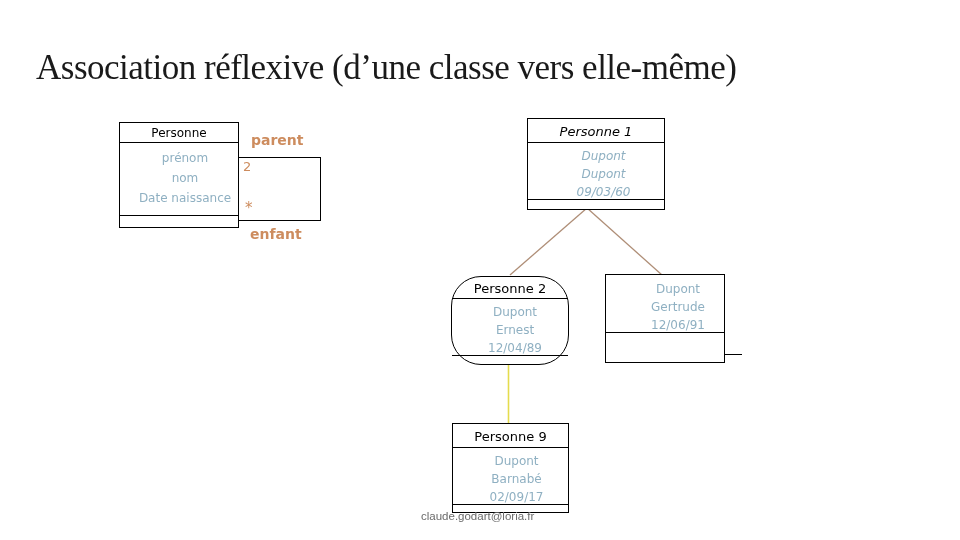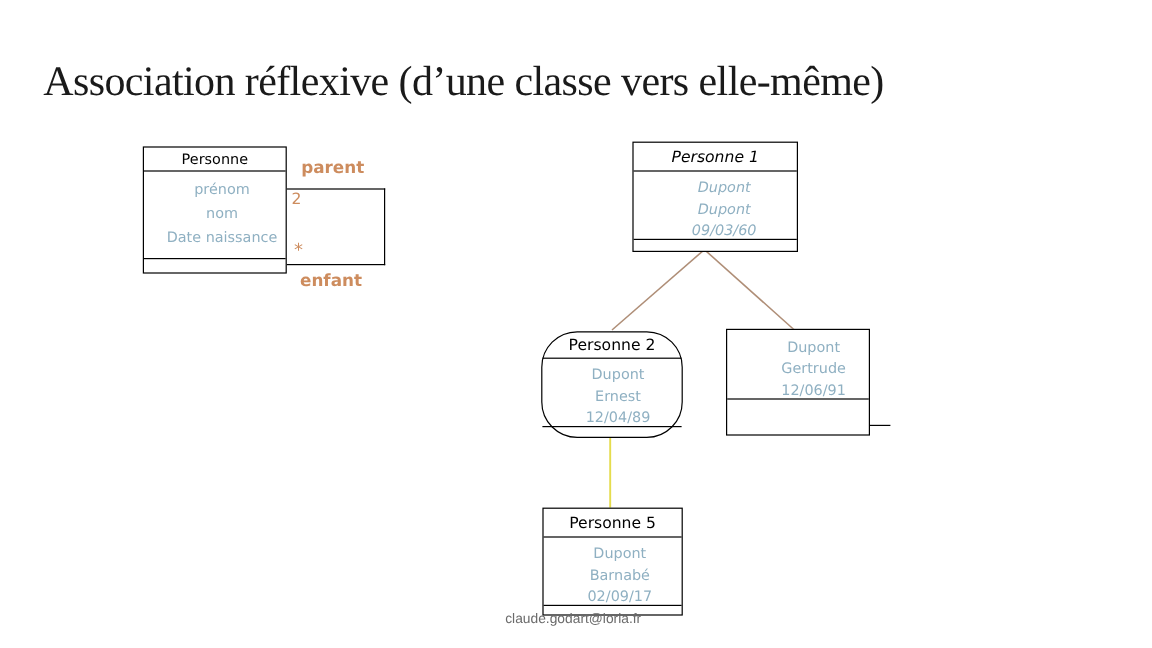--- a/index.html
+++ b/index.html
@@ -92,21 +92,21 @@
   <div class="ubox obox" style="left:605px;top:274px;width:120px;height:89px;">
     <div class="ba" style="height:58px;padding:5px 0 0 26px;">
       <div>Dupont</div>
       <div>Gertrude</div>
       <div>12/06/91</div>
     </div>
     <div class="bf"></div>
   </div>
 
   <div class="ubox obox" style="left:452px;top:423px;width:117px;height:90px;">
-    <div class="bt" style="height:24px;padding-top:5px;">Personne 5</div>
+    <div class="bt" style="height:24px;padding-top:5px;">Personne 9</div>
     <div class="ba" style="height:57px;padding:4px 0 0 12px;">
       <div>Dupont</div>
       <div>Barnabé</div>
       <div>02/09/17</div>
     </div>
     <div class="bf"></div>
   </div>
 
   <div id="footer">claude.godart@loria.fr</div>
 

